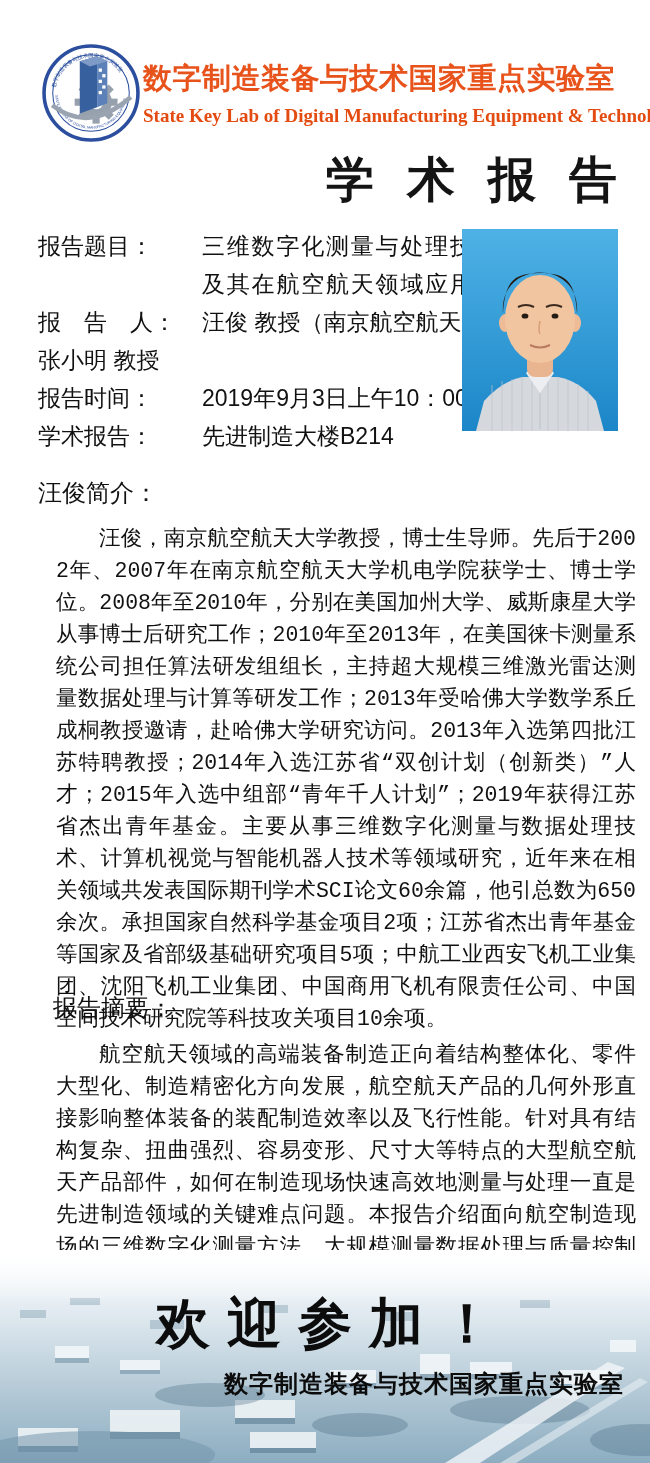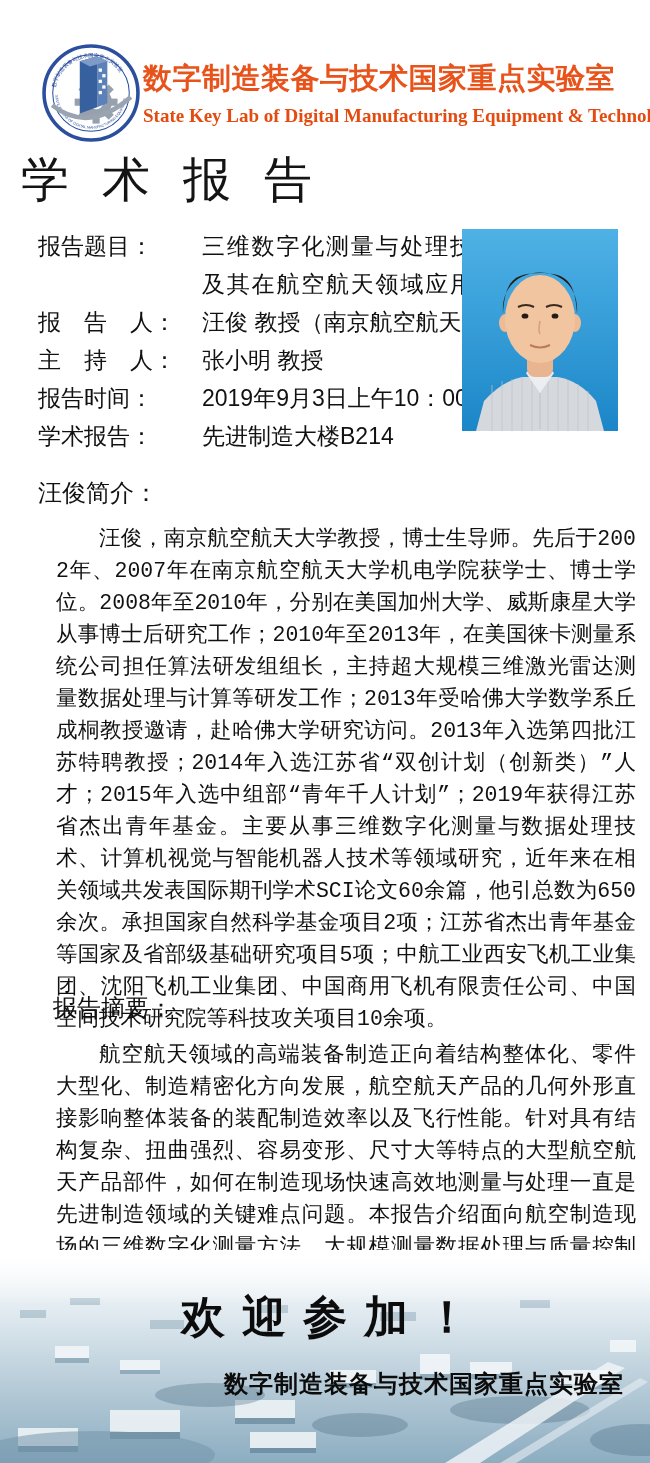--- a/index.html
+++ b/index.html
@@ -15,22 +15,22 @@
   .title-cn {
     font-size:29px; font-weight:bold; color:#e8531b; white-space:nowrap;
     letter-spacing:0.5px;
   }
   .title-en {
     font-family:"Liberation Serif","DejaVu Serif",serif;
     font-size:19px; font-weight:bold; color:#e34b10; margin-top:6px; white-space:nowrap;
   }
   
   .page-title {
-    position:absolute; top:148px; left:0; right:0; margin:0; text-align:left;
-    font-size:48px; font-weight:normal; letter-spacing:33px; padding-left:21px; color:#141414;
+    position:absolute; top:148px; left:0; right:0; margin:0; text-align:right;
+    font-size:48px; font-weight:bold; letter-spacing:33px; padding-left:21px; color:#141414;
   }
   
   .details { position:absolute; left:38px; top:227px; width:430px; font-size:23px; }
   .drow { display:flex; line-height:38px;gap:32px; }
   .dlabel { width:132px; flex:none; white-space:nowrap; }
   .dvalue { white-space:nowrap; }
   .dvalue.spaced { letter-spacing:1.8px; }
   
   .photo { position:absolute; left:462px; top:229px; width:156px; height:202px; }
   
@@ -44,21 +44,21 @@
     font-family:Liberation Mono, monospace;
   }
   .bio-t { top:507px; }
   .abs-t { top:1023px; }
   
   .footer { position:absolute; left:0; top:1250px; width:650px; height:213px; }
   .campus { position:absolute; inset:0; width:100%; height:100%; }
   .welcome {
     position:absolute; top:38px; left:0; right:0; text-align:center;
     font-family:Liberation Serif, serif;
-    font-size:44px; font-weight:bold; letter-spacing:17px; padding-left:17px; color:#0c0c0c;
+    font-size:54px; font-weight:bold; letter-spacing:17px; padding-left:17px; color:#0c0c0c;
   }
   .footer-lab {
     position:absolute; top:118px; right:26px;
     font-size:24px; font-weight:bold; letter-spacing:1px; color:#0c0c0c; white-space:nowrap;
   }
 </style>
 </head>
 <body>
 
 <div class="poster">
@@ -121,21 +121,20 @@
       <span class="dvalue spaced">
         <span>三维数字化测量与处理技术</span><br>
         <span>及其在航空航天领域应用</span>
       </span>
     </div>
     <div class="drow">
       <span class="dlabel">报　告　人：</span>
       <span class="dvalue">汪俊 教授（南京航空航天大学）</span>
     </div>
     <div class="drow">
-      <span class="dlabel">主　持　人：</span>
       <span class="dvalue">张小明 教授</span>
     </div>
     <div class="drow">
       <span class="dlabel">报告时间：</span>
       <span class="dvalue">2019年9月3日上午10：00</span>
     </div>
     <div class="drow">
       <span class="dlabel">学术报告：</span>
       <span class="dvalue">先进制造大楼B214</span>
     </div>

